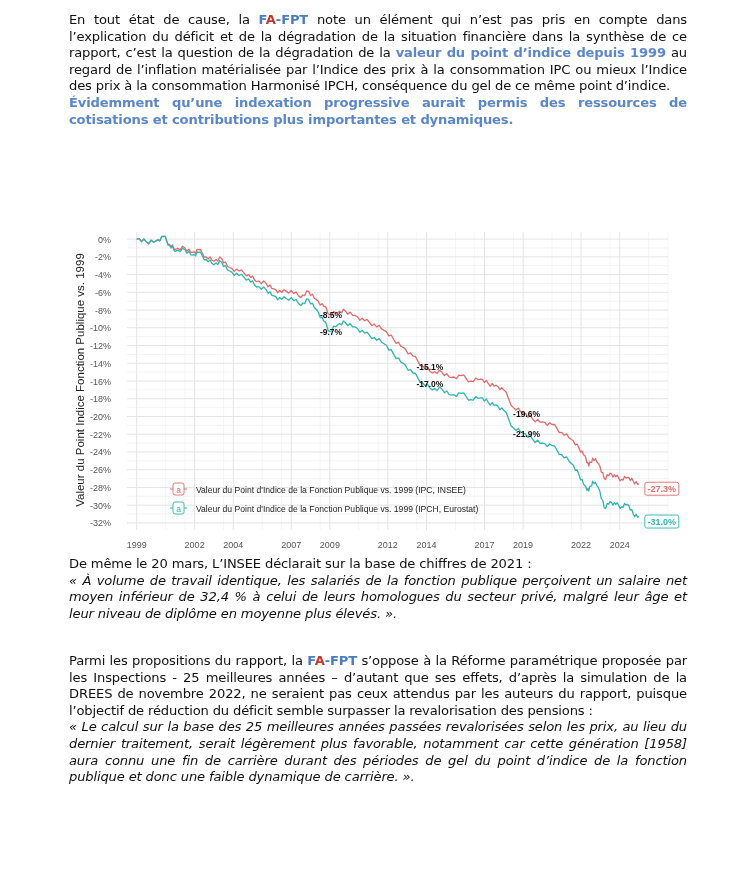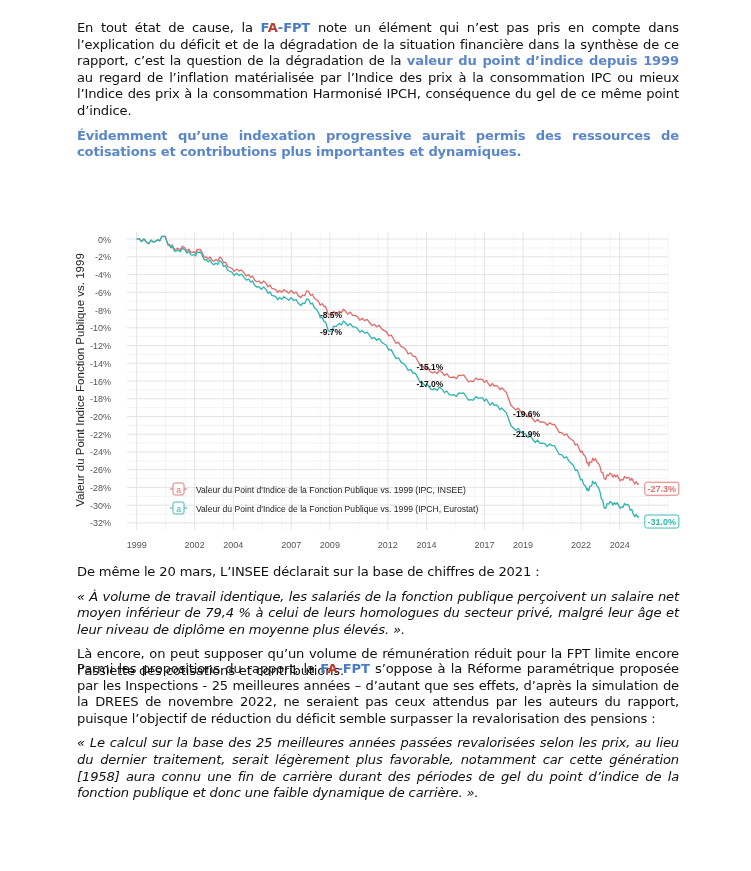--- a/index.html
+++ b/index.html
@@ -1,20 +1,20 @@
 <!DOCTYPE html>
 <html><head>
 <meta charset="utf-8">
 <style>
   html, body { margin: 0; padding: 0; background: #ffffff; }
   body { width: 751px; height: 871px; position: relative; overflow: hidden;
          font-family: "DejaVu Sans", sans-serif; color: #111; }
   .para { position: absolute; left: 69px; width: 618px; font-size: 13.1px; line-height: 16.6px;
           text-align: justify; font-family: "DejaVu Sans", sans-serif; letter-spacing: -0.15px; }
-  .para p { margin: 8px; }
+  .para p { margin: 0; }
   .blue { color: #5b87c8; font-weight: bold; }
   .fa-f { color: #4a7cc4; font-weight: bold; }
   .fa-a { color: #c0392b; font-weight: bold; }
   .fa-rest { color: #4a7cc4; font-weight: bold; }
   .it { font-style: italic; }
   #chart { position: absolute; left: 65px; top: 225px; width: 620px; height: 335px; }
   #chart text { font-family: "Liberation Sans", sans-serif; }
 </style>
 </head>
 <body>
@@ -156,20 +156,19 @@
         <line x1="170" x2="187" y1="508" y2="508" stroke="#2db5b0" stroke-width="1"></line>
         <rect x="173" y="502" width="11" height="12" rx="2" fill="#fff" stroke="#2db5b0" stroke-width="0.9"></rect>
         <text x="178.5" y="511.5" text-anchor="middle" font-size="8.5" fill="#2db5b0">a</text>
         <text x="196" y="511.5" font-size="8.6" fill="#222">Valeur du Point d'Indice de la Fonction Publique vs. 1999 (IPCH, Eurostat)</text>
       </g>
     </g>
 </svg>
 
 <div class="para" style="top:556px;">
   <p>De même le 20 mars, L’INSEE déclarait sur la base de chiffres de 2021 :</p>
-  <p class="it">« À volume de travail identique, les salariés de la fonction publique perçoivent un salaire net moyen inférieur de 79,4 % à celui de leurs homologues du secteur privé, malgré leur âge et leur niveau de diplôme en moyenne plus élevés. ».</p>
-  <p>Là encore, on peut supposer qu’un volume de rémunération réduit pour la FPT limite encore l’assiette des cotisations et contributions.</p>
+  <p class="it">« À volume de travail identique, les salariés de la fonction publique perçoivent un salaire net moyen inférieur de 32,4 % à celui de leurs homologues du secteur privé, malgré leur âge et leur niveau de diplôme en moyenne plus élevés. ».</p>
 </div>
 
 <div class="para" style="top:653px;">
   <p><span>Parmi les propositions du rapport, la </span><span><span class="fa-f">F</span><span class="fa-a">A</span><span class="fa-rest">-FPT</span></span><span> s’oppose à la Réforme paramétrique proposée par les Inspections - 25 meilleures années – d’autant que ses effets, d’après la simulation de la DREES de novembre 2022, ne seraient pas ceux attendus par les auteurs du rapport, puisque l’objectif de réduction du déficit semble surpasser la revalorisation des pensions :</span></p>
   <p class="it">« Le calcul sur la base des 25 meilleures années passées revalorisées selon les prix, au lieu du dernier traitement, serait légèrement plus favorable, notamment car cette génération [1958] aura connu une fin de carrière durant des périodes de gel du point d’indice de la fonction publique et donc une faible dynamique de carrière. ».</p>
 </div>
 
 </body></html>

